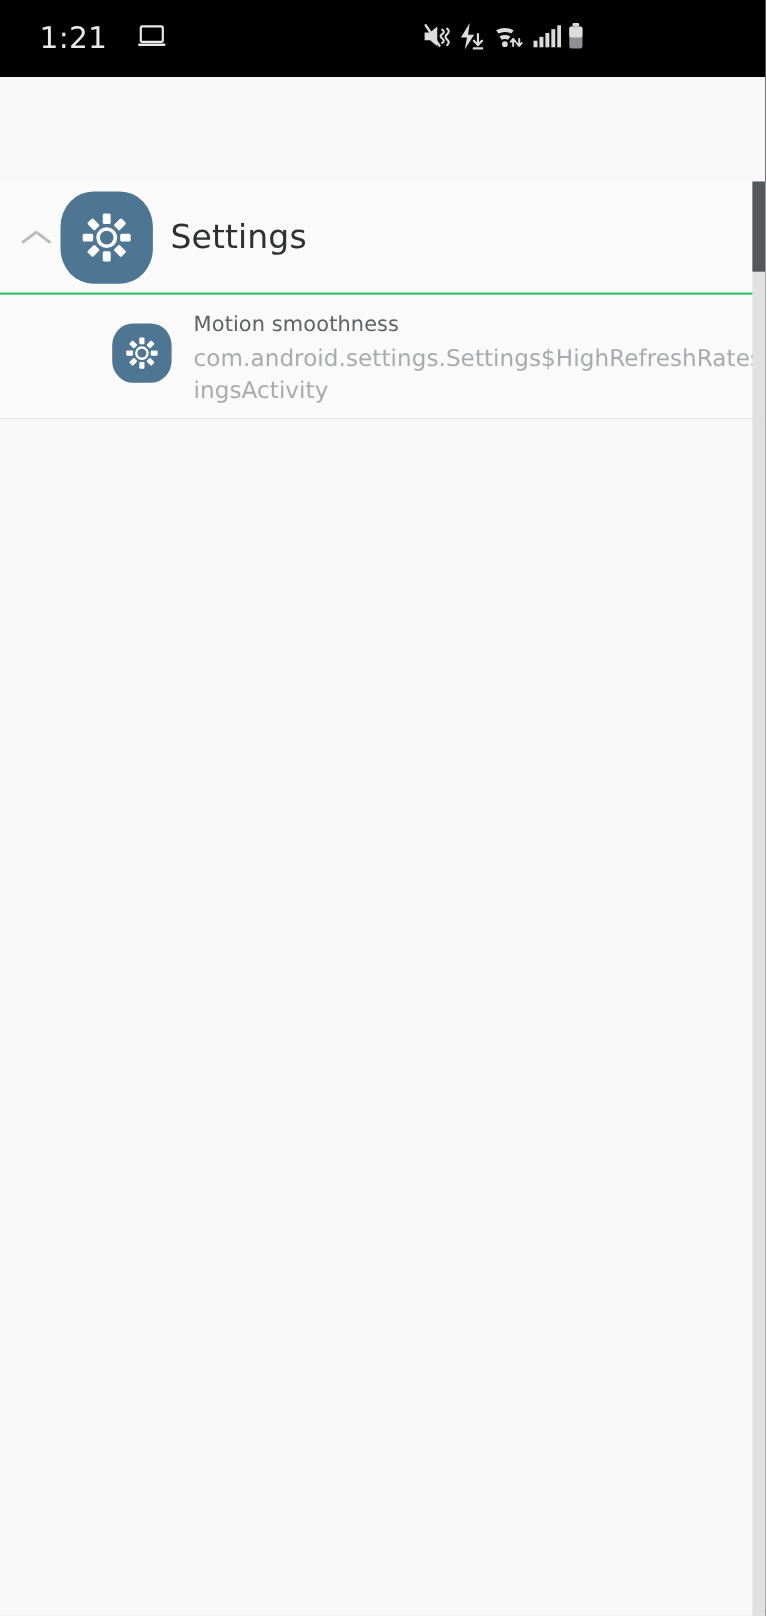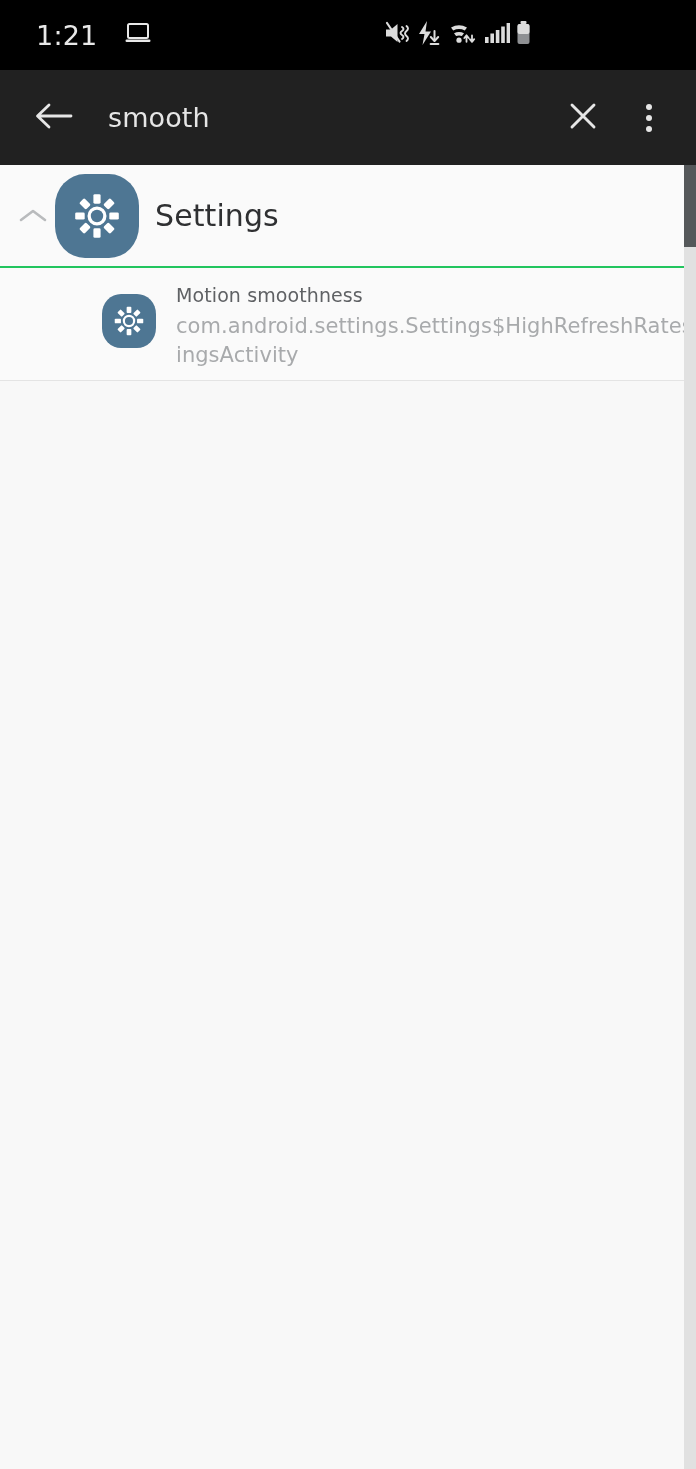--- a/index.html
+++ b/index.html
@@ -291,42 +291,20 @@
       <span class="sb-icon">
         <svg width="17" height="26" viewBox="0 0 17 26">
           <rect x="5.5" y="1" width="6" height="3" rx="1" fill="#dcdcdc"></rect>
           <rect x="2.5" y="4" width="12" height="20" rx="2" fill="#8e9093"></rect>
           <rect x="2.5" y="4" width="12" height="10" rx="2" fill="#dcdcdc"></rect>
         </svg>
       </span>
     </div>
   </div>
 
-  <div id="toolbar">
-    <div id="back-button">
-      <span>
-        <svg width="38" height="32" viewBox="0 0 38 32">
-          <path d="M36 16 L3 16 M14 5 L2.5 16 L14 27" fill="none" stroke="#e6e6e6" stroke-width="2.8" stroke-linecap="round" stroke-linejoin="round"></path>
-        </svg>
-      </span>
-    </div>
-    <div id="search-query" placeholder="Search">smooth</div>
-    <div id="clear-button">
-      <span>
-        <svg width="32" height="32" viewBox="0 0 32 32">
-          <path d="M5 5 L27 27 M27 5 L5 27" fill="none" stroke="#e6e6e6" stroke-width="2.9" stroke-linecap="round"></path>
-        </svg>
-      </span>
-    </div>
-    <div id="overflow-button">
-      <span class="dot"></span>
-      <span class="dot"></span>
-      <span class="dot"></span>
-    </div>
-  </div>
 
   <div id="results">
 
     <div id="group-header">
       <div id="collapse-chevron">
         <svg width="30" height="18" viewBox="0 0 30 18">
           <path d="M3 13 L15 4 L27 13" fill="none" stroke="#b9bbbd" stroke-width="2.6" stroke-linecap="round" stroke-linejoin="round"></path>
         </svg>
       </div>
       <div class="squircle" id="group-icon">

